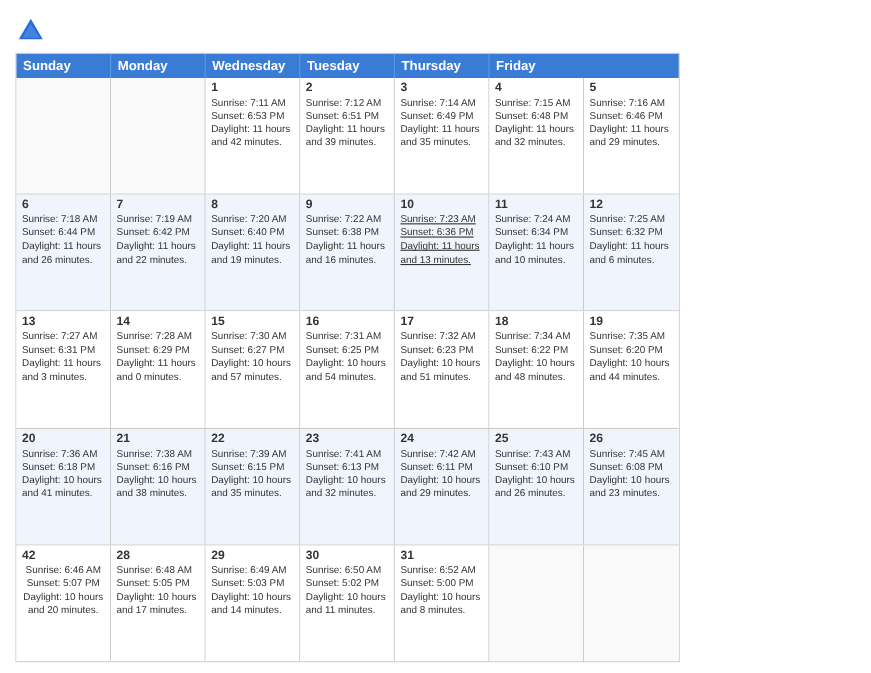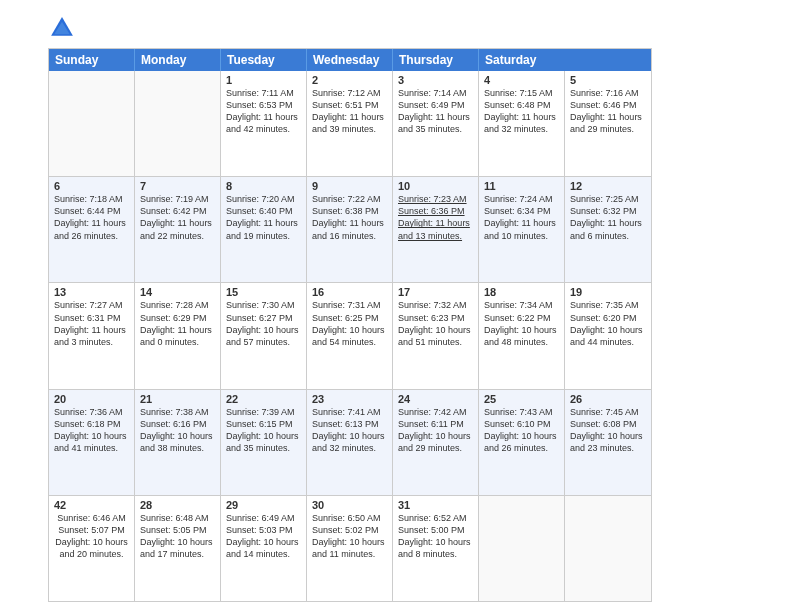--- a/index.html
+++ b/index.html
@@ -9,21 +9,20 @@
       width: 792px;
       height: 612px;
       overflow: hidden;
     }
     .page {
       width: 632px;
       height: 612px;
       padding: 10px 14px;
       display: flex;
       flex-direction: column;
-      margin-left: 34px;
     }
     .header {
       display: flex;
       justify-content: space-between;
       align-items: flex-start;
       margin-bottom: 6px;
     }
     .logo {
       display: flex;
       align-items: center;
@@ -132,24 +131,24 @@
     <div class="title-block">
       <div class="month-title"></div>
       <div class="location"></div>
     </div>
   </div>
 
   <div class="calendar">
     <div class="cal-header-row" id="cal-header">
         <div class="cal-header-cell">Sunday</div>
         <div class="cal-header-cell">Monday</div>
+        <div class="cal-header-cell">Wednesday</div>
         <div class="cal-header-cell">Tuesday</div>
-        <div class="cal-header-cell">Wednesday</div>
         <div class="cal-header-cell">Thursday</div>
-        <div class="cal-header-cell">Saturday</div>
+        <div class="cal-header-cell">Friday</div>
       </div>
     <div class="cal-body" id="cal-body">
         <div class="cal-row">
           <div class="cal-cell empty"></div>
           <div class="cal-cell empty"></div>
           <div class="cal-cell">
             <div class="day-num">1</div>
             <div class="cell-text" style="white-space: pre-line;">Sunrise: 7:11 AM
 Sunset: 6:53 PM
 Daylight: 11 hours

